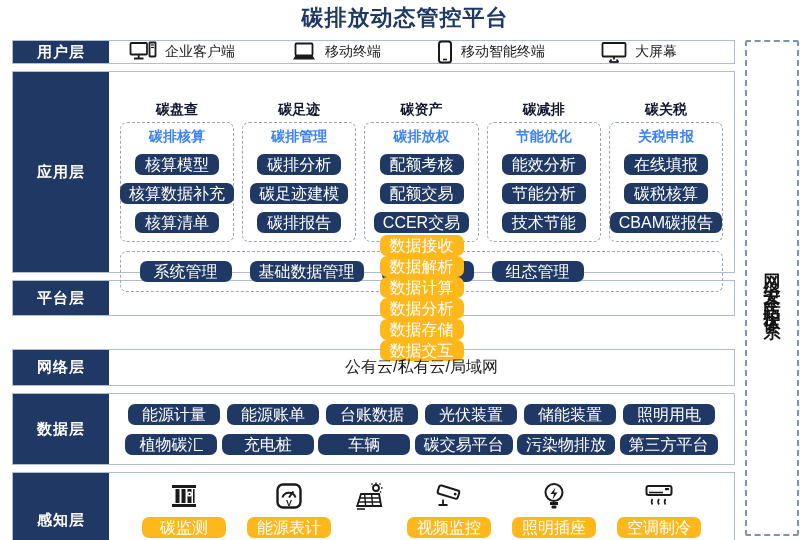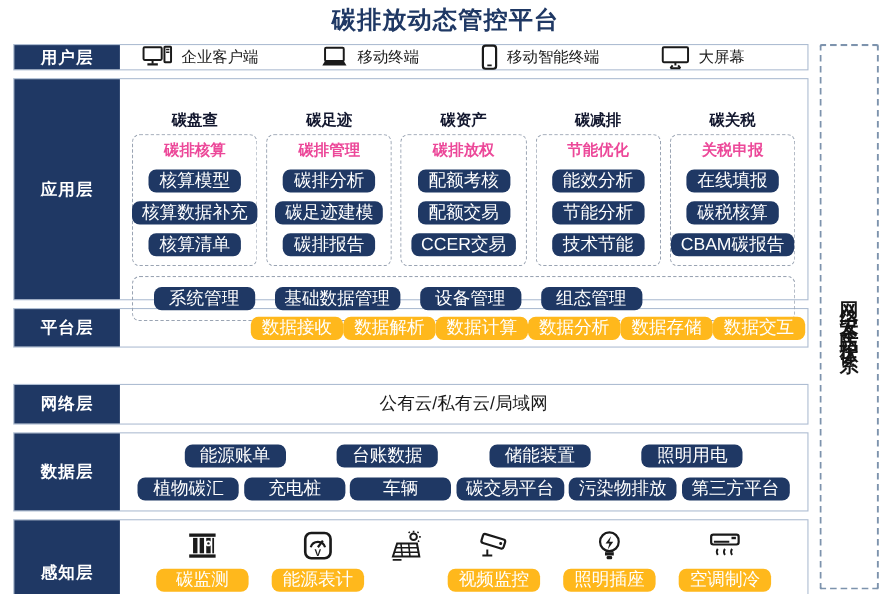--- a/index.html
+++ b/index.html
@@ -41,37 +41,37 @@
   
   .app-content { padding:7px 11px 0 11px; height:100%; }
   .app-cols { display:flex; gap:8px;margin-top:22px; }
   .app-col { flex:1; min-width:0; }
   .app-col-header { text-align:center; font-size:14px; font-weight:bold; color:#12172e; margin-bottom:3px; }
   .app-group {
     border:1.5px dashed #9aa4b3; border-radius:7px;
     height:120px; padding-top:5px;
     display:flex; flex-direction:column; align-items:center; gap:8px;
   }
-  .app-group-title { font-size:14px; font-weight:bold; color:#ec4899; }
+  .app-group-title { font-size:14px; font-weight:bold; color:#3b82f6; }
   .app-common {
     margin-top:9px; height:41px; border:1.5px dashed #9aa4b3; border-radius:7px;
     display:flex; align-items:center; justify-content:center; gap:18px;
     padding-right:120px;
   }
 
   
   .btn { display:inline-block; text-align:center; font-size:16px; line-height:13px;
          border-radius:7px; padding:4px 9px; white-space:nowrap; }
   .btn-navy { background:#1F3864; color:#ffffff; }
   .btn-yellow { background:#FFB81C; color:#ffffff; }
   .btn-w { min-width:84px; }
   .btn-wide { min-width:92px; }
 
   
-  .platform-content { display:flex; align-items:center; justify-content:flex-end; height:100%; padding:0 2px; }
+  .platform-content { display:flex; align-items:center; justify-content:center; height:100%; padding:0 2px;flex-direction:column; }
 
   
   .network-content { display:flex; align-items:center; justify-content:center; height:100%;
     font-size:16px; color:#1a1a1a; }
 
   
   .data-content { display:flex; flex-direction:column; justify-content:center; gap:9px; height:100%; padding:0 12px; }
   .data-row { display:flex; justify-content:space-evenly; }
 
   
@@ -227,22 +227,24 @@
 
     <div class="row row-network">
       <div class="row-label">网络层</div>
       <div class="row-content network-content">公有云/私有云/局域网</div>
     </div>
 
     <div class="row row-data">
       <div class="row-label">数据层</div>
       <div class="row-content data-content">
         <div class="data-row">
+          <div class="btn btn-navy btn-wide">能源计量</div>
           <div class="btn btn-navy btn-wide">能源账单</div>
           <div class="btn btn-navy btn-wide">台账数据</div>
+          <div class="btn btn-navy btn-wide">光伏装置</div>
           <div class="btn btn-navy btn-wide">储能装置</div>
           <div class="btn btn-navy btn-wide">照明用电</div>
         </div>
         <div class="data-row">
           <div class="btn btn-navy btn-wide">植物碳汇</div>
           <div class="btn btn-navy btn-wide">充电桩</div>
           <div class="btn btn-navy btn-wide">车辆</div>
           <div class="btn btn-navy btn-wide">碳交易平台</div>
           <div class="btn btn-navy btn-wide">污染物排放</div>
           <div class="btn btn-navy btn-wide">第三方平台</div>

